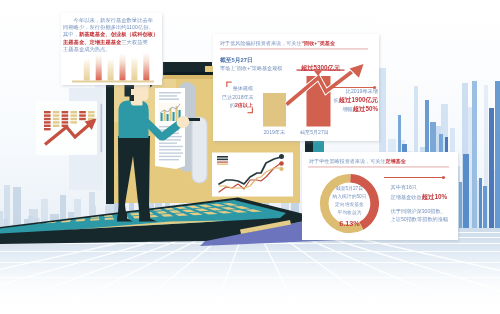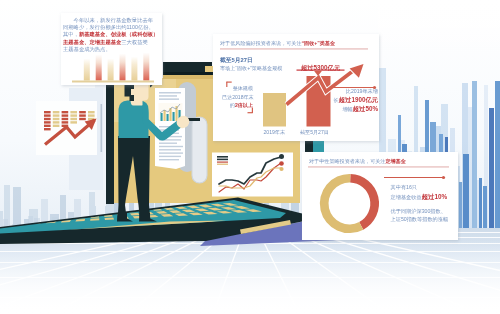--- a/index.html
+++ b/index.html
@@ -486,20 +486,27 @@
  <div class="ln"><span class="norm">的</span><span class="hi">2倍以上</span></div>
 </div>
 <div class="blk c2ax1">2019年末</div>
 <div class="blk c2ax2">截至5月27日</div>
 <div class="blk c2right">
  <div class="ln"><span class="norm">比2019年末增</span></div>
  <div class="ln"><span class="norm">长</span><span class="hi">超过1900亿元</span></div>
  <div class="ln"><span class="norm">增幅</span><span class="hi">超过50%</span></div>
 </div>
 <div class="blk c3head"><span class="norm">对于中性策略投资者来说，可关注</span><span class="hi">定增基金</span></div>
+<div class="blk c3donut">
+ <div class="ln">截至5月27日</div>
+ <div class="ln">纳入统计的50只</div>
+ <div class="ln">定向增发基金</div>
+ <div class="ln">平均收益为</div>
+ <div class="ln val">6.13%</div>
+</div>
 <div class="blk c3r1">
  <div class="ln"><span class="norm">其中有16只</span></div>
  <div class="ln"><span class="norm">定增基金收益</span><span class="hi">超过10%</span></div>
 </div>
 <div class="blk c3r2">
  <div class="ln">优于同期沪深300指数、</div>
  <div class="ln">上证50指数等指数的涨幅</div>
 </div>
 </div>
 </div>

